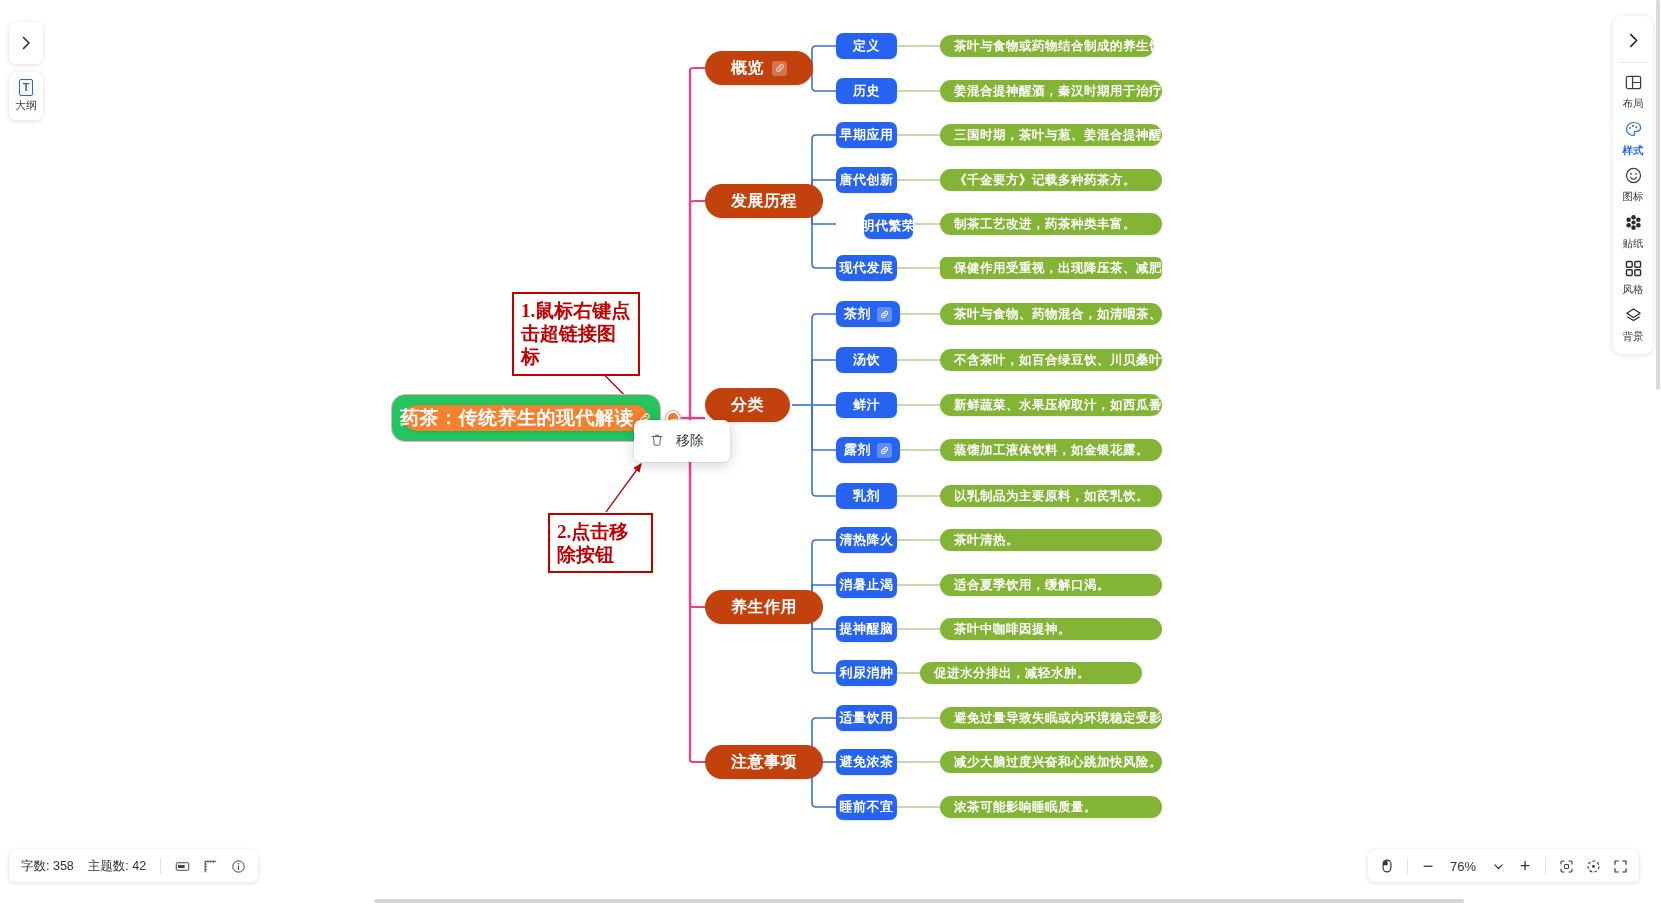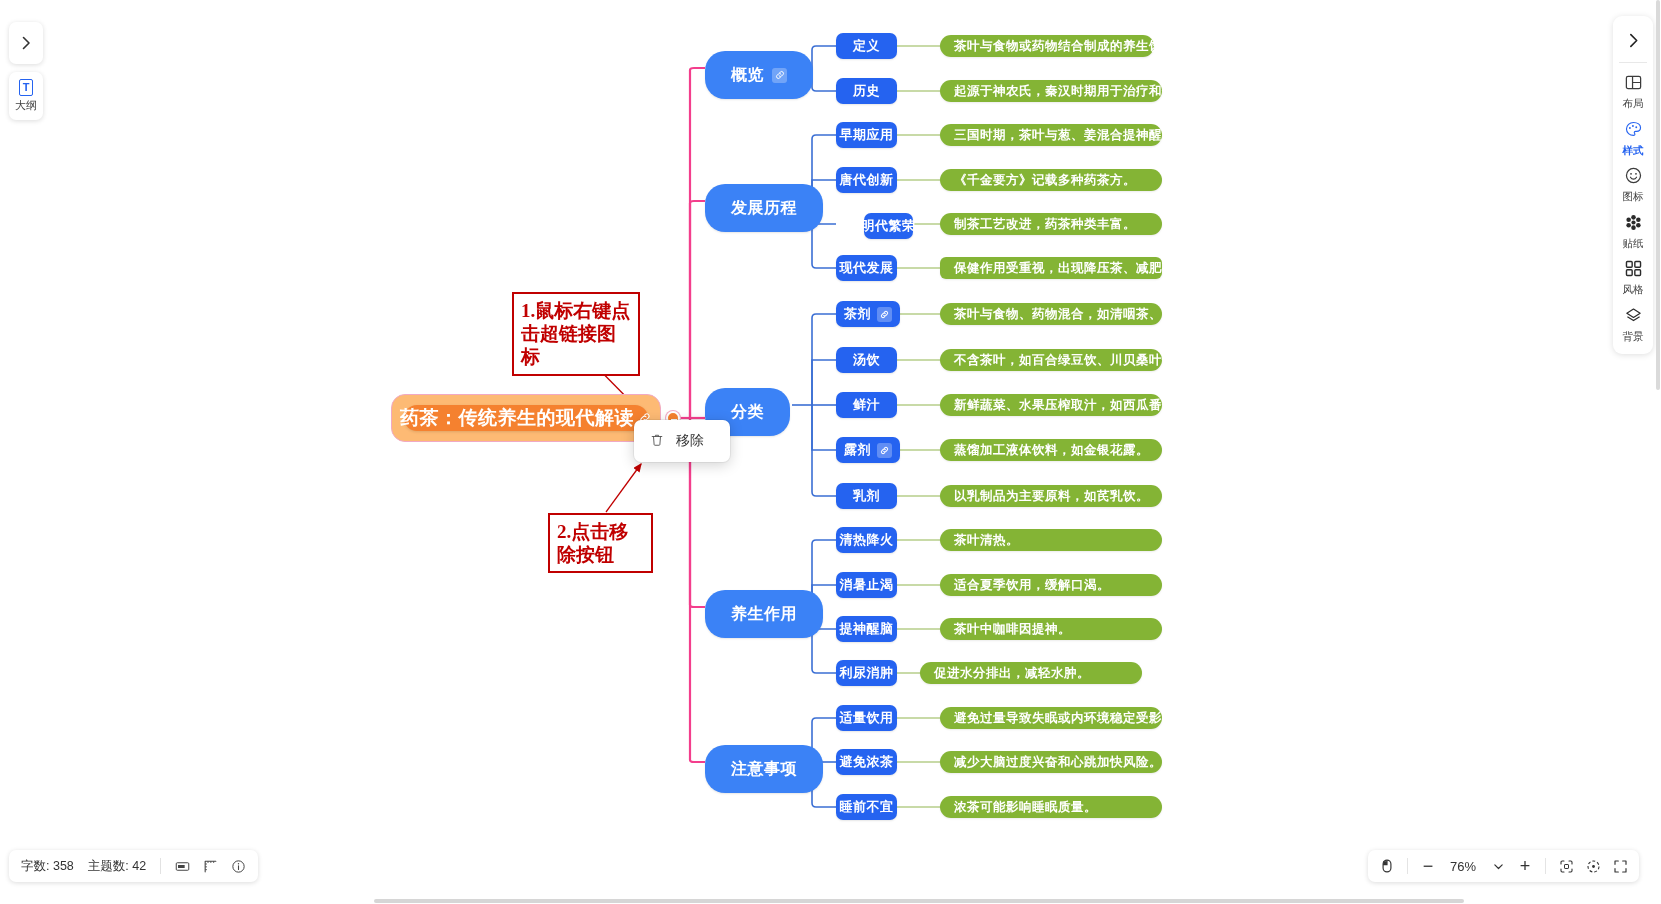--- a/index.html
+++ b/index.html
@@ -32,29 +32,29 @@
     font-size: 19px;
     height: 38px;
     padding: 0 18px;
     gap: 4px;
     box-shadow: 0 1px 3px rgba(0,0,0,.12);
   }
   .root-wrap {
     position:absolute;
     border: 1.6px solid #f1a9c4;
     border-radius: 14px;
-    background: #fdba74;
+    background: #22c55e;
     padding: 10px 12px;
     text-align: center;
   }
   .node.main {
-    background: #3b82f6;
+    background: #c2410c;
     border-radius: 20px;
     font-size: 16px;
-    height: 48px;
+    height: 34px;
     padding: 0 26px;
     gap: 8px;
     box-shadow: 0 1px 2px rgba(0,0,0,.10);
   }
   .node.sub {
     background: #2563F0;
     border-radius: 7px;
     font-size: 13px;
     height: 26px;
     padding: 0 10px;
@@ -318,21 +318,21 @@
     <div class="node sub" style="left:836px; top:33px; width:61px;">
       <span>定义</span>
     </div>
     <div class="node leaf" style="left:940px; top:35px; width:214px;">
       <span>茶叶与食物或药物结合制成的养生饮料。</span>
     </div>
     <div class="node sub" style="left:836px; top:78px; width:61px;">
       <span>历史</span>
     </div>
     <div class="node leaf" style="left:940px; top:80px; width:222px;">
-      <span>起源于神农氏，秦汉时期用于治疗和保健。</span>
+      <span>姜混合提神醒酒，秦汉时期用于治疗和保健。</span>
     </div>
 
     <div class="node main" style="left:705px; top:184px;">
       <span>发展历程</span>
     </div>
     <div class="node sub" style="left:836px; top:122px; width:61px;">
       <span>早期应用</span>
     </div>
     <div class="node leaf" style="left:940px; top:124px; width:222px;">
       <span>三国时期，茶叶与葱、姜混合提神醒酒。</span>

